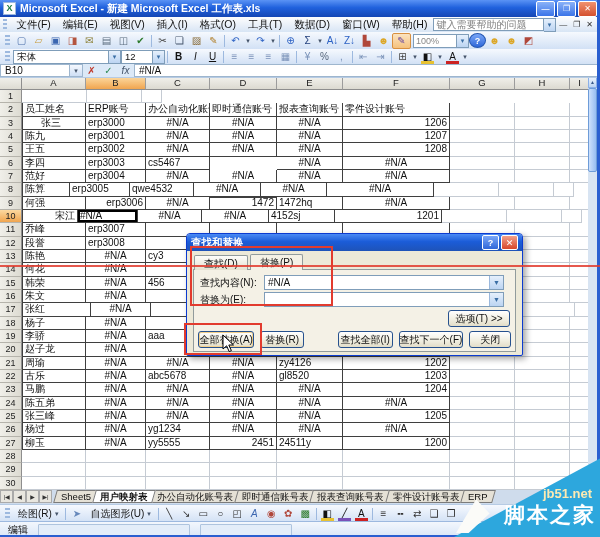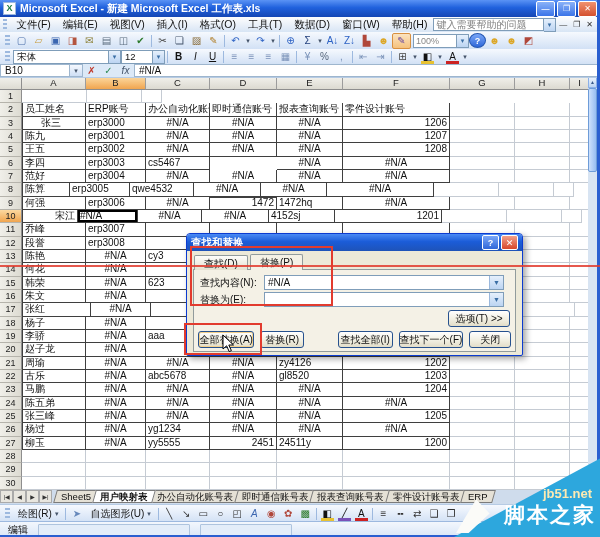--- a/index.html
+++ b/index.html
@@ -357,21 +357,21 @@
           <div class="gcell tb aC" style="width: 67px;">#N/A</div>
           <div class="gcell tb aC" style="width: 66px;">#N/A</div>
           <div class="gcell tb aC" style="width: 107px;">#N/A</div>
           <div class="gcell aL" style="width: 65px;"></div>
           <div class="gcell aL" style="width: 55px;"></div>
           <div class="gcell aL" style="width: 20px;"></div>
         </div>
         <div class="grow">
           <div class="rn">9</div>
           <div class="gcell tb tbl aL" style="width: 64px;">何强</div>
-          <div class="gcell tb aL" style="width: 60px;">erp3006</div>
+          <div class="gcell tb aL" style="width: 60px; text-align: right;">erp3006</div>
           <div class="gcell tb aC" style="width: 64px;">#N/A</div>
           <div class="gcell tb aR" style="width: 67px;">1472</div>
           <div class="gcell tb aL" style="width: 66px;">1472hq</div>
           <div class="gcell tb aC" style="width: 107px;">#N/A</div>
           <div class="gcell aL" style="width: 65px;"></div>
           <div class="gcell aL" style="width: 55px;"></div>
           <div class="gcell aL" style="width: 20px;"></div>
         </div>
         <div class="grow">
           <div class="rn active">10</div>
@@ -430,21 +430,21 @@
           <div class="gcell tb aL" style="width: 66px;"></div>
           <div class="gcell tb aL" style="width: 107px;"></div>
           <div class="gcell aL" style="width: 65px;"></div>
           <div class="gcell aL" style="width: 55px;"></div>
           <div class="gcell aL" style="width: 20px;"></div>
         </div>
         <div class="grow">
           <div class="rn">15</div>
           <div class="gcell tb tbl aL" style="width: 64px;">韩荣</div>
           <div class="gcell tb aC" style="width: 60px;">#N/A</div>
-          <div class="gcell tb aL" style="width: 64px;">623</div>
+          <div class="gcell tb aL" style="width: 64px;">456</div>
           <div class="gcell tb aL" style="width: 67px;"></div>
           <div class="gcell tb aL" style="width: 66px;"></div>
           <div class="gcell tb aL" style="width: 107px;"></div>
           <div class="gcell aL" style="width: 65px;"></div>
           <div class="gcell aL" style="width: 55px;"></div>
           <div class="gcell aL" style="width: 20px;"></div>
         </div>
         <div class="grow">
           <div class="rn">16</div>
           <div class="gcell tb tbl aL" style="width: 64px;">朱文</div>

